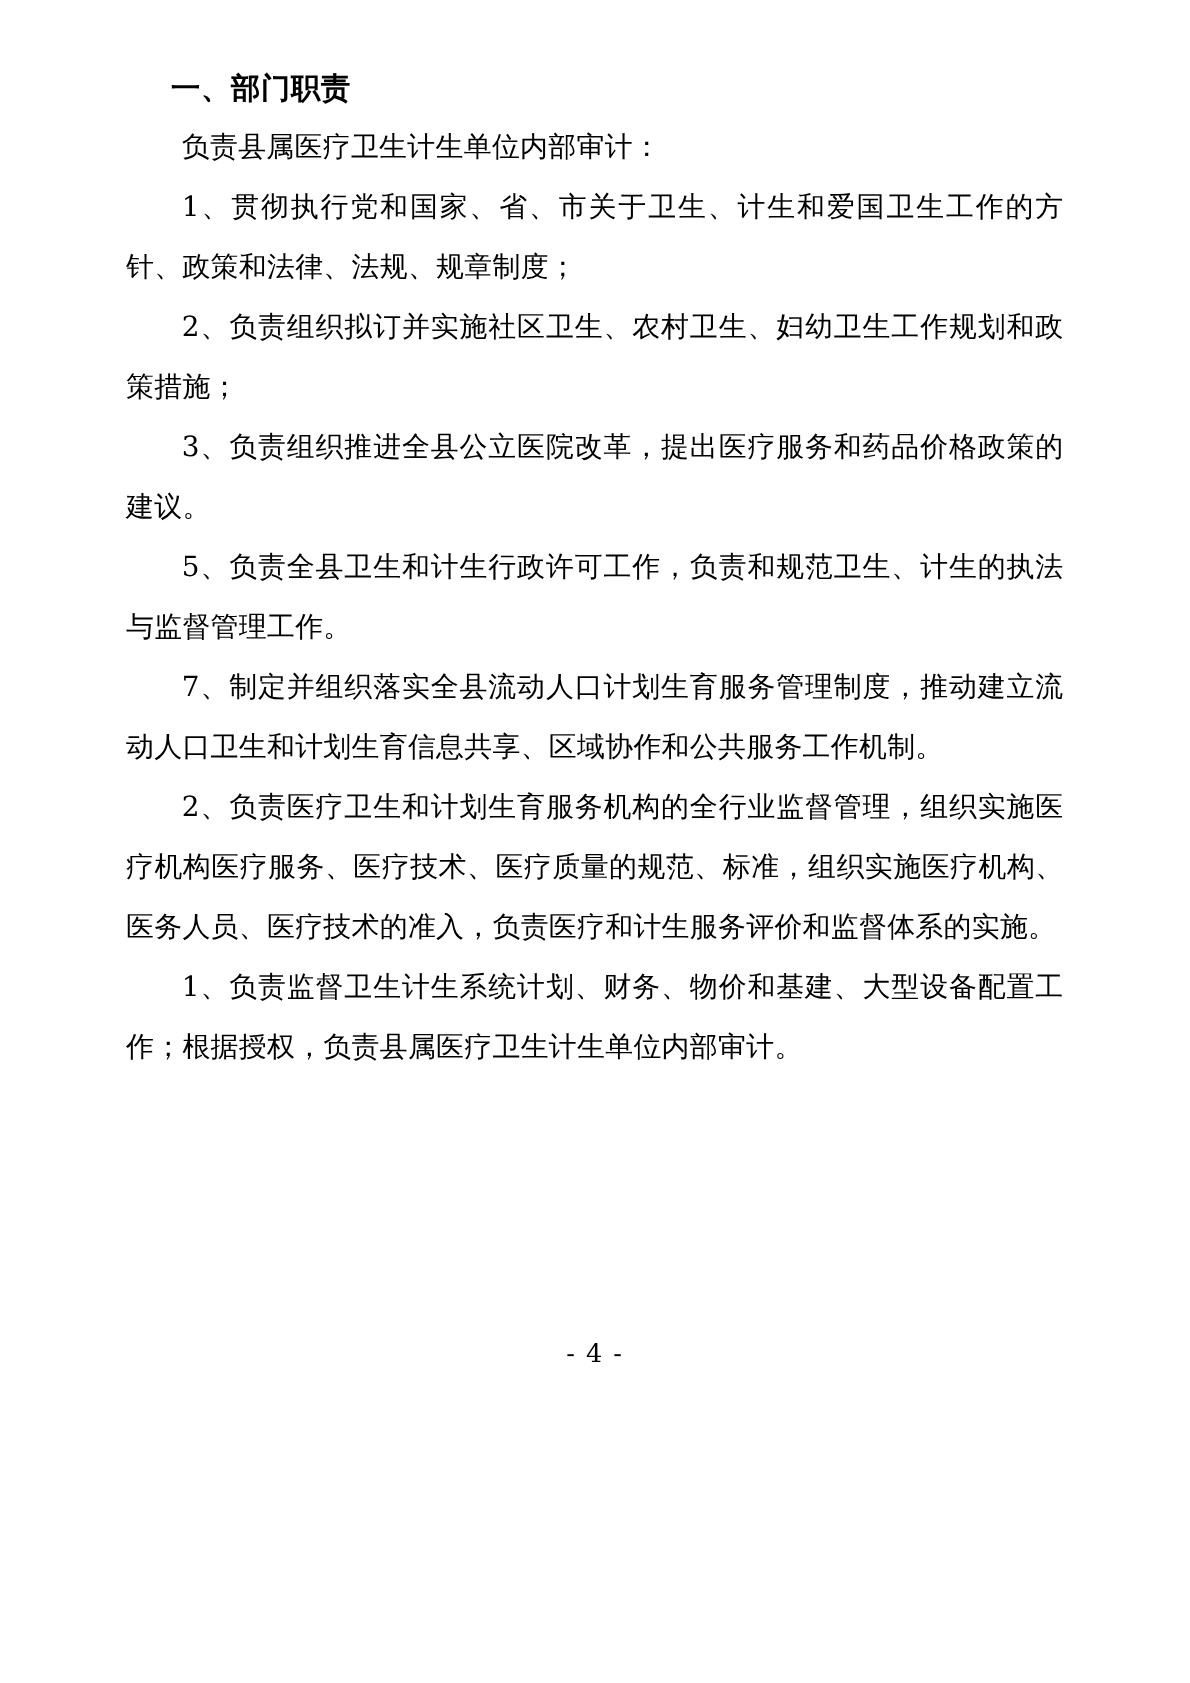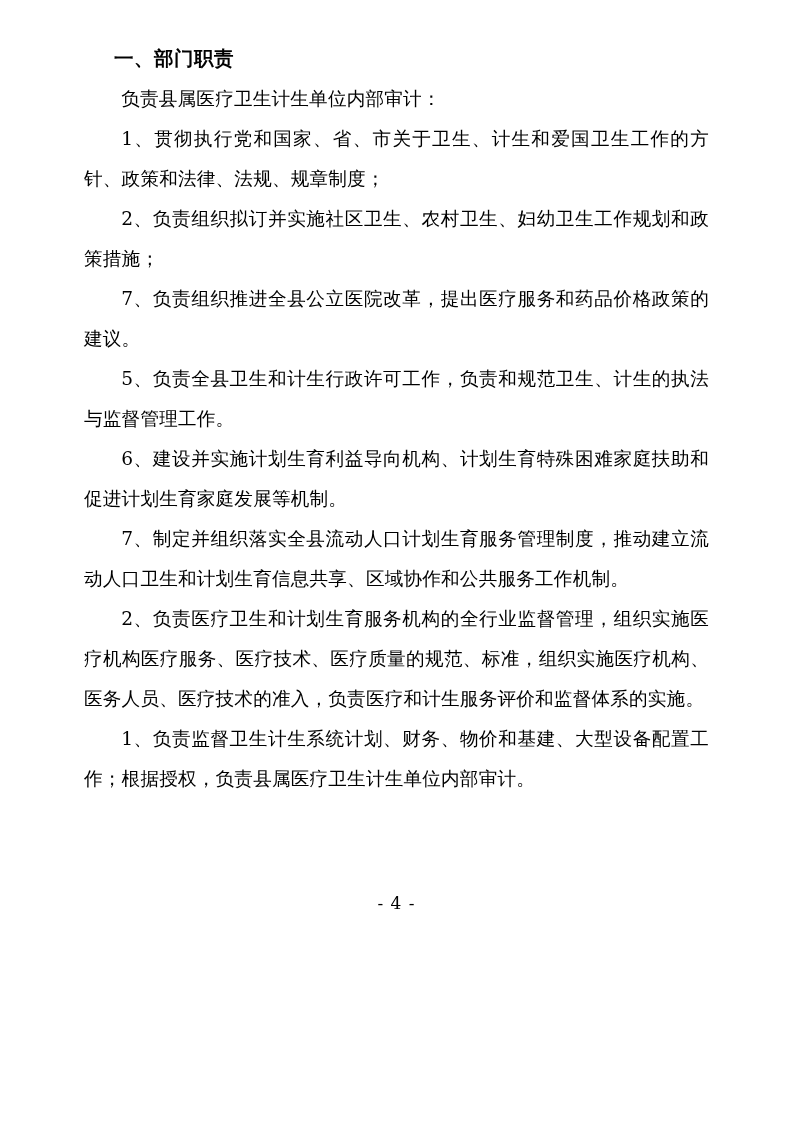--- a/index.html
+++ b/index.html
@@ -60,22 +60,21 @@
 </head>
 <body>
 
 <div class="page">
   <div class="doc-body">
     <h1 class="section-heading">一、部门职责</h1>
 
     <p class="para">负责县属医疗卫生计生单位内部审计：</p>
     <p class="para">1、贯彻执行党和国家、省、市关于卫生、计生和爱国卫生工作的方针、政策和法律、法规、规章制度；</p>
     <p class="para">2、负责组织拟订并实施社区卫生、农村卫生、妇幼卫生工作规划和政策措施；</p>
-    <p class="para">7、负责组织推进全县公立医院改革，提出医疗服务和药品价格政策的建议。</p>
+    <p class="para">3、负责组织推进全县公立医院改革，提出医疗服务和药品价格政策的建议。</p>
     <p class="para">5、负责全县卫生和计生行政许可工作，负责和规范卫生、计生的执法与监督管理工作。</p>
-    <p class="para">6、建设并实施计划生育利益导向机构、计划生育特殊困难家庭扶助和促进计划生育家庭发展等机制。</p>
     <p class="para">7、制定并组织落实全县流动人口计划生育服务管理制度，推动建立流动人口卫生和计划生育信息共享、区域协作和公共服务工作机制。</p>
     <p class="para">2、负责医疗卫生和计划生育服务机构的全行业监督管理，组织实施医疗机构医疗服务、医疗技术、医疗质量的规范、标准，组织实施医疗机构、医务人员、医疗技术的准入，负责医疗和计生服务评价和监督体系的实施。</p>
     <p class="para">1、负责监督卫生计生系统计划、财务、物价和基建、大型设备配置工作；根据授权，负责县属医疗卫生计生单位内部审计。</p>
   </div>
 
   <div class="page-number">- 4 -</div>
 </div>
 
 </body></html>

